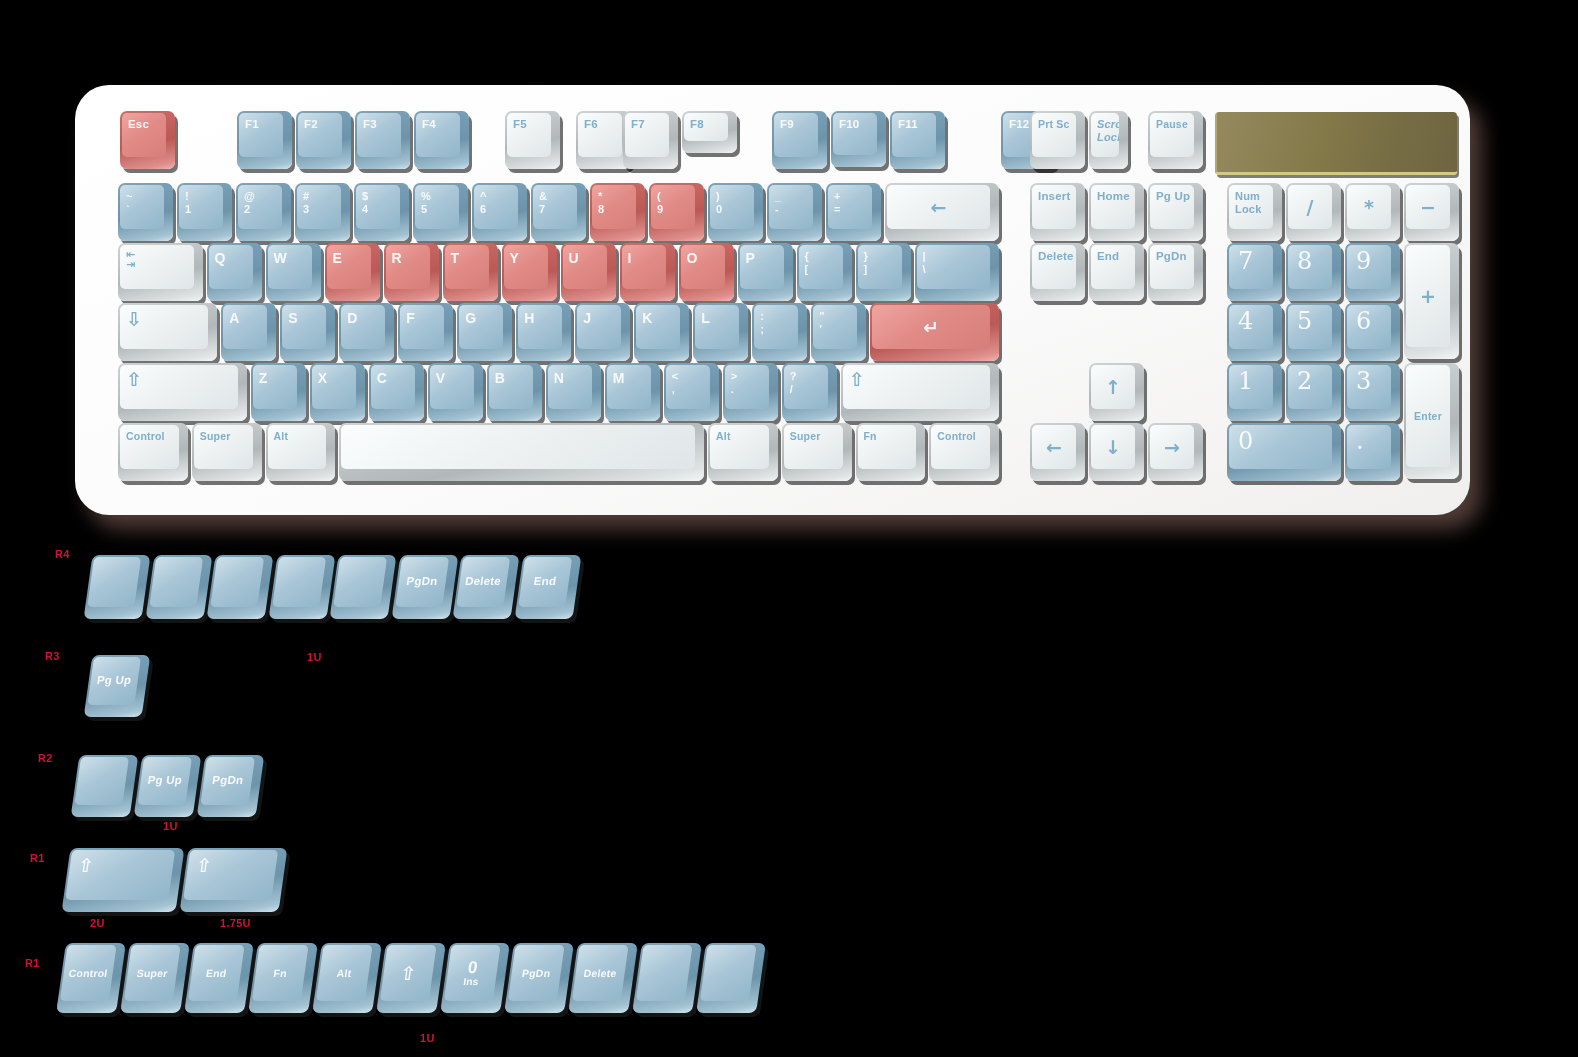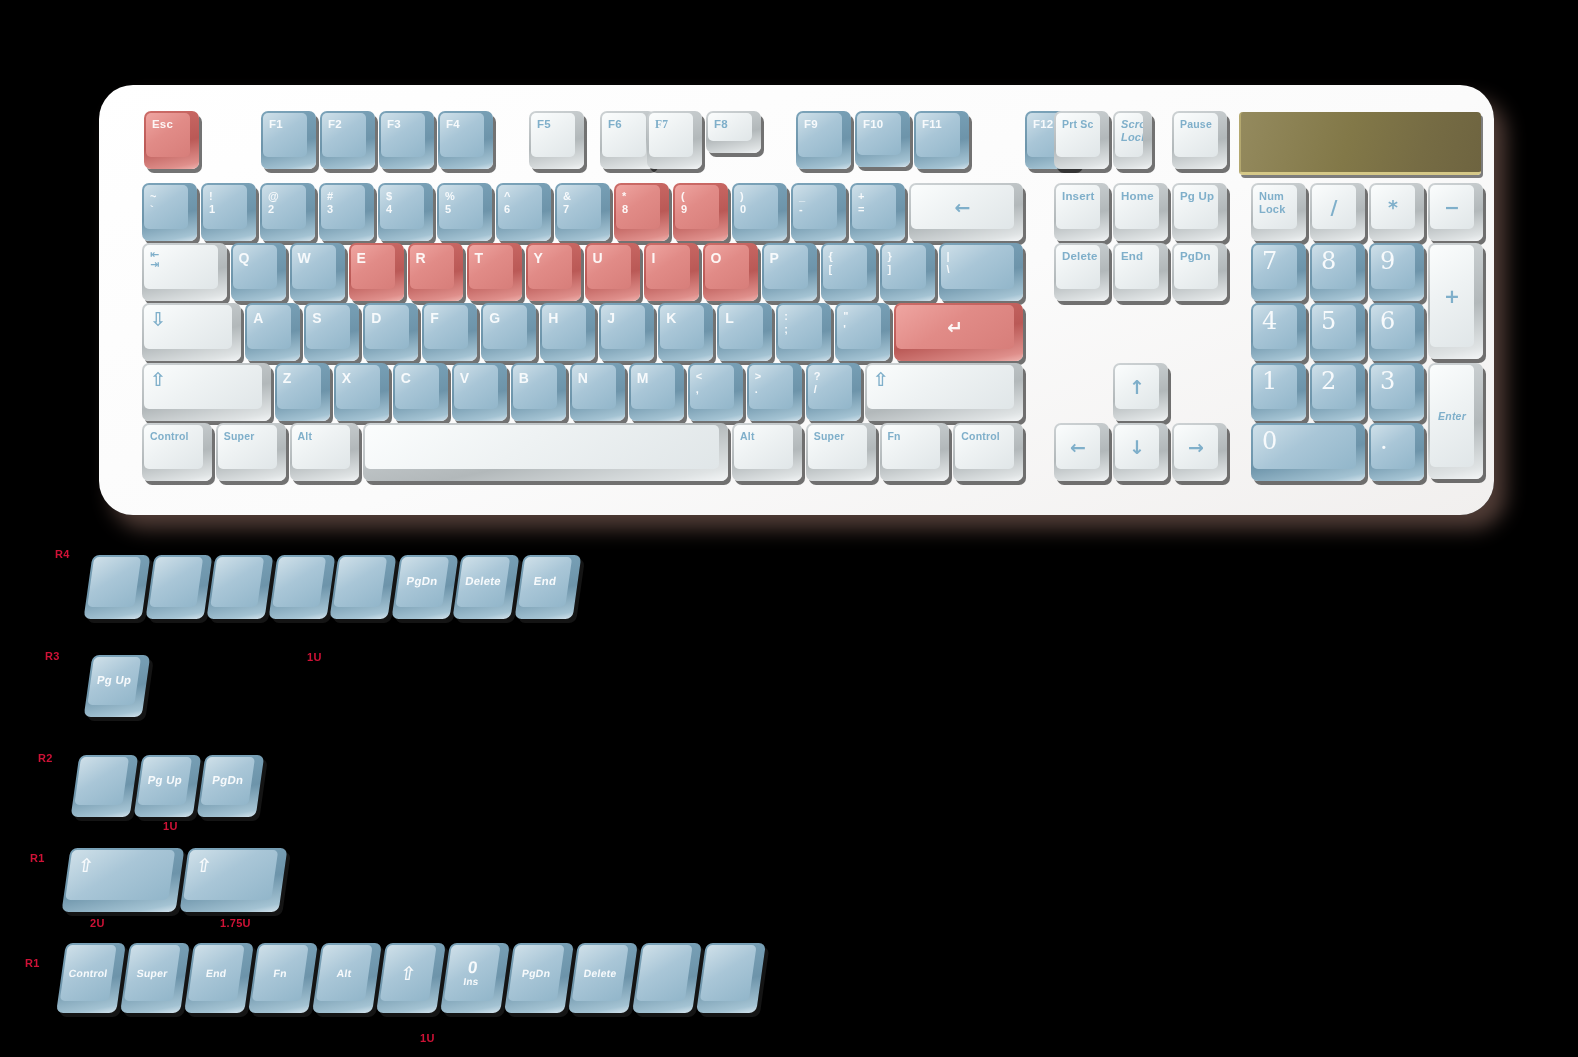--- a/index.html
+++ b/index.html
@@ -1,19 +1,19 @@
 <!DOCTYPE html>
 <html><head>
 <meta charset="utf-8">
 <style>
   html,body{margin:0;padding:0;background:#000;}
   .stage{position:relative;width:1578px;height:1057px;background:#000;overflow:hidden;
          font-family:"Liberation Sans",sans-serif;}
   .case{position:absolute;background:linear-gradient(160deg,#ffffff 0%,#fbfbfb 55%,#f1efee 100%);
-        border-radius:34px;box-shadow:12px 14px 20px rgba(160,120,108,.5);margin-left:24px;}
+        border-radius:34px;box-shadow:12px 14px 20px rgba(160,120,108,.5);}
   .key{position:absolute;border-radius:7px;box-shadow:3px 4px 0 rgba(0,0,0,.55);}
   .key .cap{position:absolute;top:2px;left:2px;right:9px;bottom:12px;border-radius:5px;
             padding:5px 0 0 6px;box-sizing:border-box;overflow:hidden;}
   
   .key.blue{background:linear-gradient(168deg,#7ba3b9 0%,#6d94aa 55%,#a4c3d3 90%,#d6e5ee 100%);}
   .key.blue .cap{background:linear-gradient(145deg,#cfe0e9 0%,#a9c6d7 45%,#92b6ca 100%);color:#f7fafc;}
   .key.white{background:linear-gradient(168deg,#cdd2d4 0%,#b2b8ba 55%,#dfe3e4 90%,#f4f6f7 100%);}
   .key.white .cap{background:linear-gradient(145deg,#fbfdfd 0%,#eef2f3 45%,#e0e6e8 100%);color:#7fafca;}
   .key.red{background:linear-gradient(168deg,#cc6b67 0%,#ba5956 55%,#df8f8b 90%,#f0b5b1 100%);}
   .key.red .cap{background:linear-gradient(145deg,#efa5a1 0%,#e18b87 45%,#d77e7a 100%);color:#fdf6f5;}
@@ -74,21 +74,21 @@
       <div class="key white" style="top: 26px; height: 58px; left: 430px; width: 55px;">
         <div class="cap">
           <div class="ln ln0">F5</div>
         </div>
       </div>
       <div class="key white" style="top: 26px; height: 58px; left: 501px; width: 55px;">
         <div class="cap">
           <div class="ln ln0">F6</div>
         </div>
       </div>
-      <div class="key white" style="top: 26px; height: 58px; left: 548px; width: 55px; font-family: Liberation Serif, serif;">
+      <div class="key white" style="top: 26px; height: 58px; left: 548px; width: 55px;">
         <div class="cap">
           <div class="ln ln0">F7</div>
         </div>
       </div>
       <div class="key white" style="top: 26px; height: 42px; left: 607px; width: 55px;">
         <div class="cap">
           <div class="ln ln0">F8</div>
         </div>
       </div>
       <div class="key blue" style="top: 26px; height: 58px; left: 697px; width: 55px;">
@@ -513,21 +513,21 @@
       <div class="key blue serif" style="top: 278px; height: 58px; left: 1211px; width: 55px;">
         <div class="cap">
           <div class="ln ln0">2</div>
         </div>
       </div>
       <div class="key blue serif" style="top: 278px; height: 58px; left: 1270px; width: 55px;">
         <div class="cap">
           <div class="ln ln0">3</div>
         </div>
       </div>
-      <div class="key white ctr small" style="top: 278px; height: 116px; left: 1329px; width: 55px; font-style: italic;">
+      <div class="key white ctr small" style="top: 278px; height: 116px; left: 1329px; width: 55px;">
         <div class="cap">
           <div class="ln ln0">Enter</div>
         </div>
       </div>
       <div class="key white small" style="top: 338px; height: 58px; left: 43px; width: 69.75px;">
         <div class="cap">
           <div class="ln ln0">Control</div>
         </div>
       </div>
       <div class="key white small" style="top: 338px; height: 58px; left: 116.75px; width: 69.75px;">

